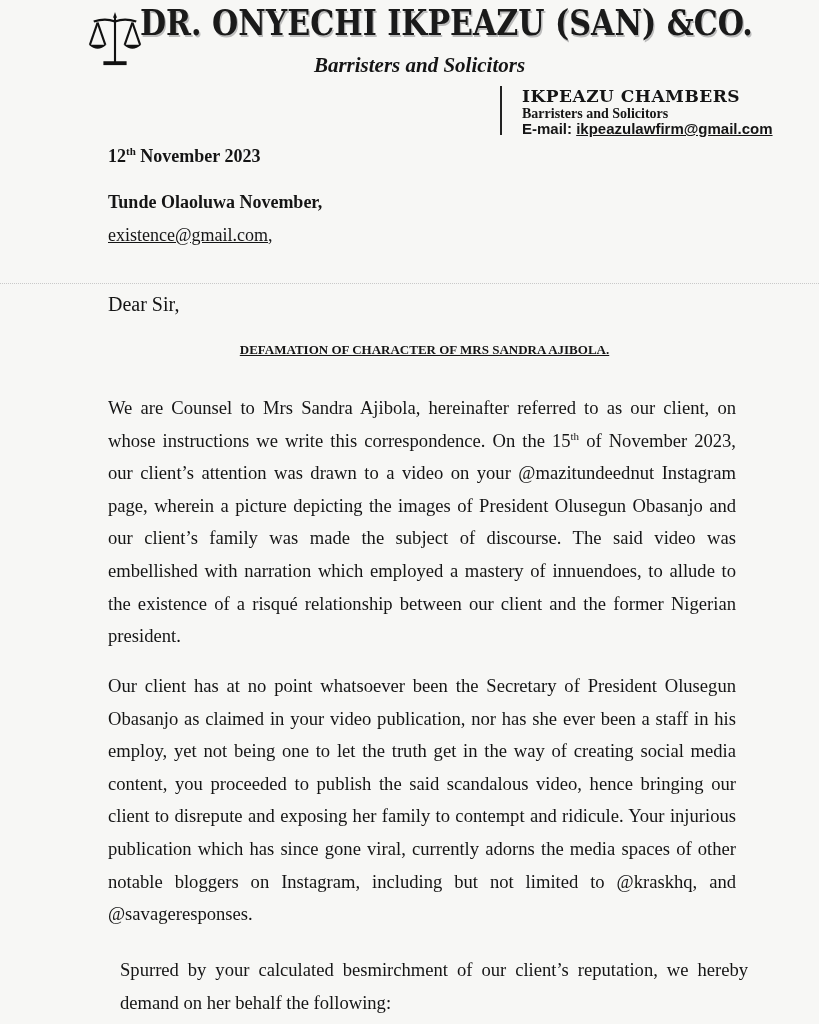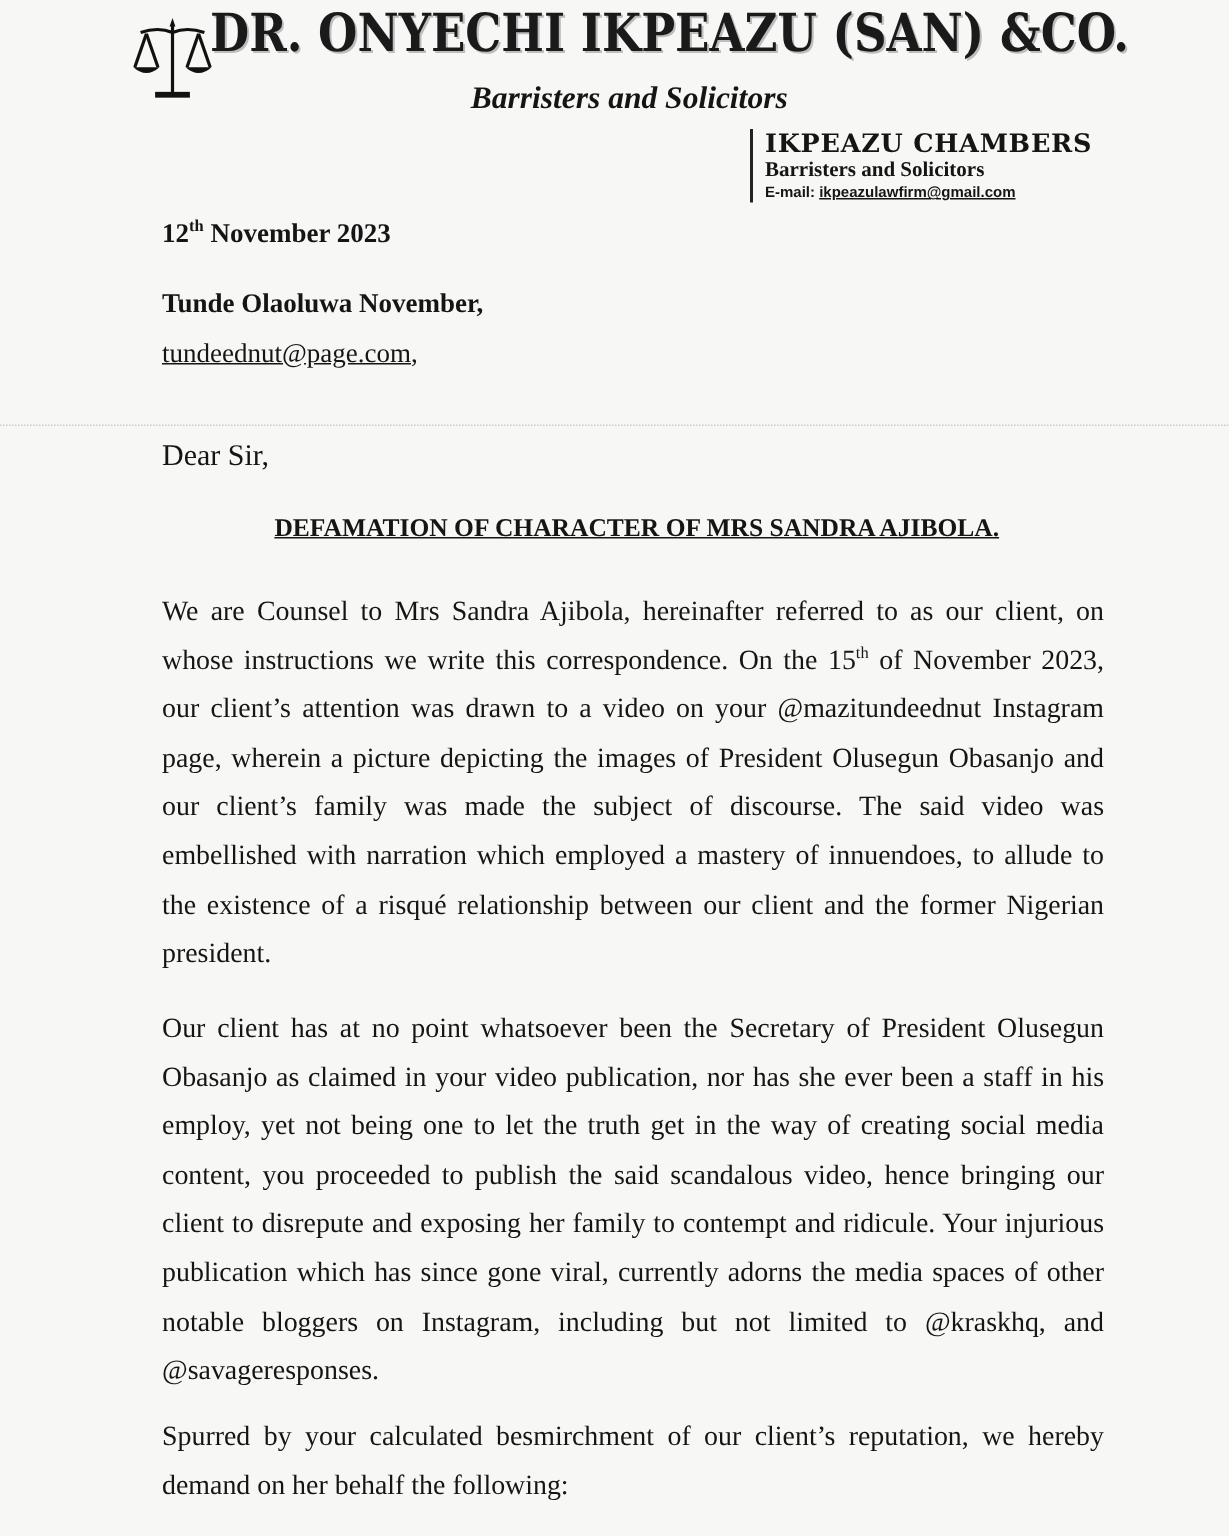--- a/index.html
+++ b/index.html
@@ -24,44 +24,44 @@
     transform: scaleX(0.86); transform-origin: left top;
     white-space: nowrap;
   }
   .firm-sub {
     position: absolute; left: 0; width: 819px; top: 53px; text-align: center;
     font-style: italic; font-weight: bold; font-size: 21px;
     padding-left: 20px; box-sizing: border-box;
   }
   .chambers {
     position: absolute; left: 500px; top: 86px;
-    border-left: 2px solid #222; padding-left: 8px;
+    border-left: 2px solid #222; padding-left: 20px;
   }
   .chambers-title {
     font-family: "DejaVu Serif", serif; font-weight: bold; font-size: 17px;
     letter-spacing: 0.5px; line-height: 20px;
   }
   .chambers-sub {
     font-family: "Liberation Serif", serif; font-weight: bold; font-size: 14px; line-height: 16px;
   }
   .chambers-email {
-    font-family: "Liberation Sans", sans-serif; font-weight: bold; font-size: 10px; line-height: 13px;
+    font-family: "Liberation Sans", sans-serif; font-weight: bold; font-size: 15px; line-height: 13px;
   }
   .chambers-email .email-link { text-decoration: underline; }
 
   
   .date { position: absolute; left: 108px; top: 145px; font-weight: bold; font-size: 18px; }
   .date sup { font-size: 11px; }
   .recipient { position: absolute; left: 108px; top: 186px; font-size: 18px; line-height: 33px; }
   .recipient .name { font-weight: bold; }
   .recipient .email { text-decoration: underline; }
   .salutation { position: absolute; left: 108px; top: 293px; font-size: 20px; }
   .subject {
     position: absolute; left: 0; width: 819px; top: 342px; text-align: center;
-    font-weight: bold; font-size: 17px; text-decoration: underline;
+    font-weight: bold; font-size: 13px; text-decoration: underline;
     padding-left: 30px; box-sizing: border-box;
   }
   .para {
     position: absolute; left: 108px; width: 628px;
     font-size: 18.6px; line-height: 32.6px; text-align: justify;
     text-align-last: left;
   }
   .p1 { top: 392px; }
   .p2 { top: 670px; }
   .p3 { top: 942px; }
@@ -93,24 +93,24 @@
     <div class="chambers-title">IKPEAZU CHAMBERS</div>
     <div class="chambers-sub">Barristers and Solicitors</div>
     <div class="chambers-email"><span>E-mail: </span><span class="email-link">ikpeazulawfirm@gmail.com</span></div>
   </div>
 </header>
 
 <div class="date"><span>12</span><sup>th</sup><span> November 2023</span></div>
 
 <div class="recipient">
   <div class="name">Tunde Olaoluwa November,</div>
-  <div><span class="email">tundeednut@page.com</span><span>,</span></div>
+  <div><span class="email">existence@gmail.com</span><span>,</span></div>
 </div>
 
 <div class="salutation">Dear Sir,</div>
 
 <div class="subject">DEFAMATION OF CHARACTER OF MRS SANDRA AJIBOLA.</div>
 
 <p class="para p1" style="margin:0"><span>We are Counsel to Mrs Sandra Ajibola, hereinafter referred to as our client, on whose instructions we write this correspondence. On the 15</span><sup class="th">th</sup><span> of November 2023, our client’s attention was drawn to a video on your @mazitundeednut Instagram page, wherein a picture depicting the images of President Olusegun Obasanjo and our client’s family was made the subject of discourse. The said video was embellished with narration which employed a mastery of innuendoes, to allude to the existence of a risqué relationship between our client and the former Nigerian president.</span></p>
 
 <p class="para p2" style="margin:0">Our client has at no point whatsoever been the Secretary of President Olusegun Obasanjo as claimed in your video publication, nor has she ever been a staff in his employ, yet not being one to let the truth get in the way of creating social media content, you proceeded to publish the said scandalous video, hence bringing our client to disrepute and exposing her family to contempt and ridicule. Your injurious publication which has since gone viral, currently adorns the media spaces of other notable bloggers on Instagram, including but not limited to @kraskhq, and @savageresponses.</p>
 
-<p class="para p3" style="margin:0">Spurred by your calculated besmirchment of our client’s reputation, we hereby demand on her behalf the following:</p>
+<p class="para p3" style="margin:12px">Spurred by your calculated besmirchment of our client’s reputation, we hereby demand on her behalf the following:</p>
 
 </body></html>

